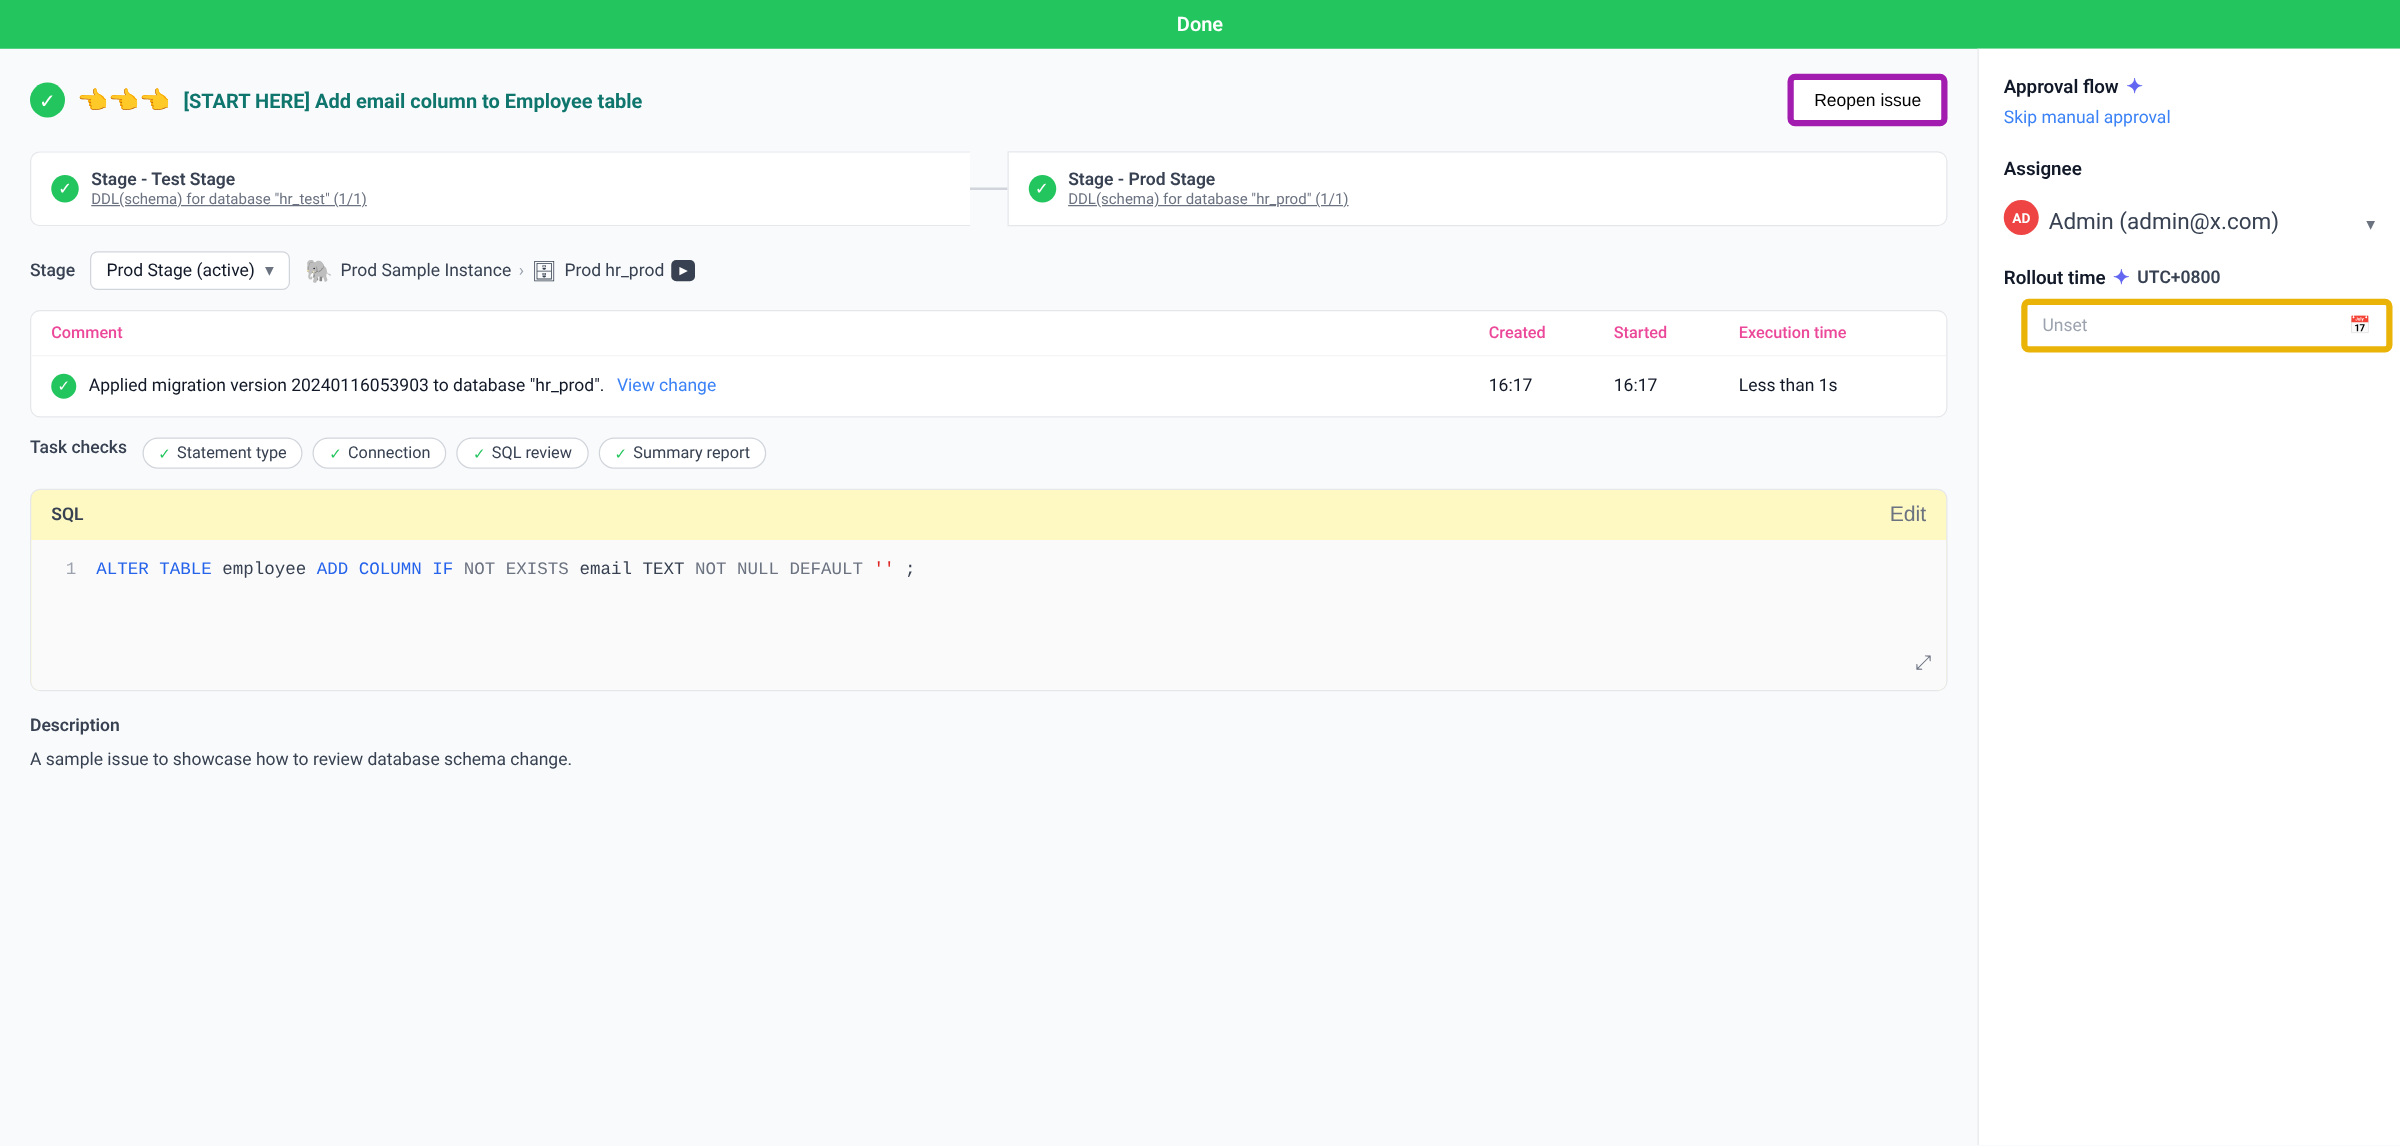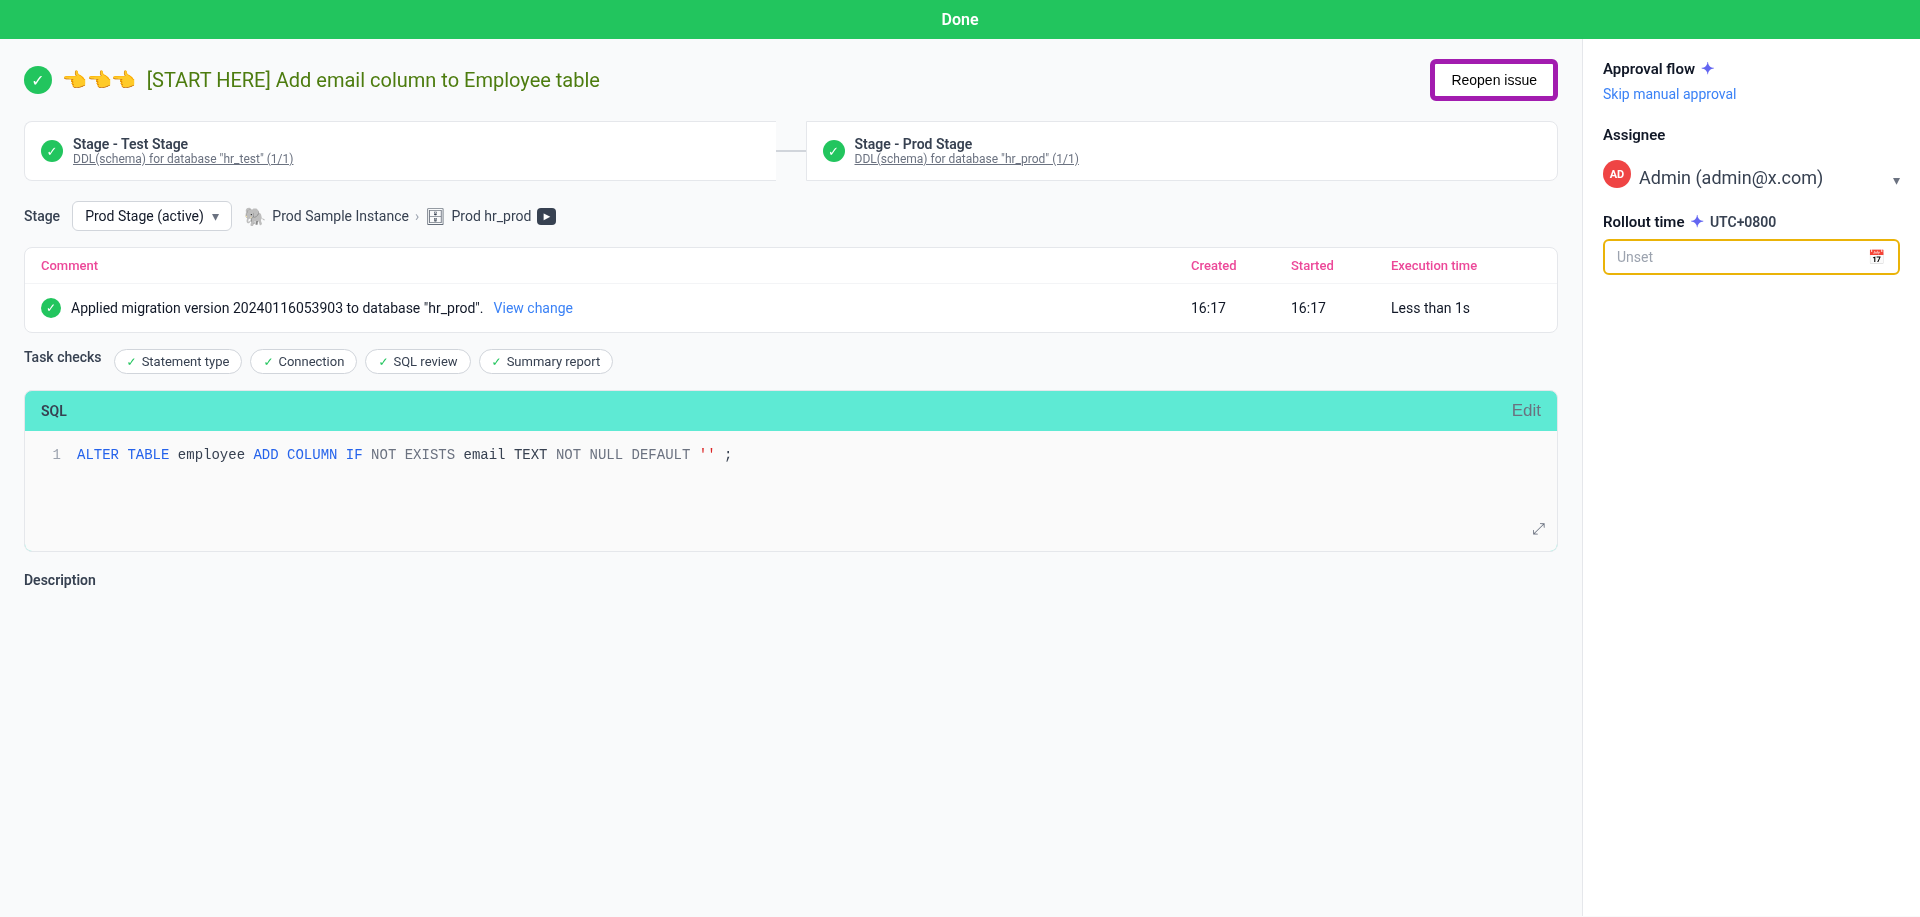--- a/index.html
+++ b/index.html
@@ -54,23 +54,23 @@
       border-radius: 50%;
       display: flex;
       align-items: center;
       justify-content: center;
       color: white;
       font-size: 16px;
       flex-shrink: 0;
     }
 
     .issue-title {
-      font-size: 20px;
-      font-weight: 400;
-      color: #4d7c0f;
+      font-size: 16px;
+      font-weight: 700;
+      color: #0f766e;
     }
 
     .emoji-icons {
       font-size: 20px;
     }
 
     .reopen-btn {
       border: 5px solid #a21caf;
       background: white;
       padding: 8px 16px;
@@ -234,21 +234,21 @@
       background: white;
     }
 
     .check-badge .check-mark {
       color: #22c55e;
       font-size: 12px;
     }
 
     
     .sql-section {
-      background: #5eead4;
+      background: #fef9c3;
       border: 1px solid #e5e7eb;
       border-radius: 8px;
       overflow: hidden;
       margin-bottom: 20px;
     }
 
     .sql-header {
       display: flex;
       align-items: center;
       justify-content: space-between;
@@ -374,31 +374,32 @@
       font-size: 18px;
     }
 
     .timezone-text {
       color: #374151;
       font-size: 14px;
     }
 
     .unset-input {
       width: 100%;
-      border: 2px solid #eab308;
+      border: 5px solid #eab308;
       border-radius: 6px;
       padding: 8px 12px;
       color: #9ca3af;
       font-size: 14px;
       display: flex;
       align-items: center;
       justify-content: space-between;
       cursor: pointer;
       background: white;
       margin-top: 6px;
+      margin-left: 14px;
     }
   </style>
 </head>
 <body>
 
 <div class="top-banner">
   <span>Done</span>
 </div>
 
 <div class="main-layout">
@@ -505,20 +506,21 @@
             <span class="kw-red"> ''</span>
             <span class="kw-normal">;</span>
           </span>
         </div>
         <span class="expand-icon" title="Expand">⤢</span>
       </div>
     </div>
 
     <div class="description-section">
       <div class="description-title">Description</div>
+      <div class="description-text">A sample issue to showcase how to review database schema change.</div>
     </div>
 
   </div>
 
   <div class="sidebar">
 
     <div class="sidebar-section">
       <div class="sidebar-section-title">
         <span>Approval flow</span>
         <span class="spark-icon">✦</span>

